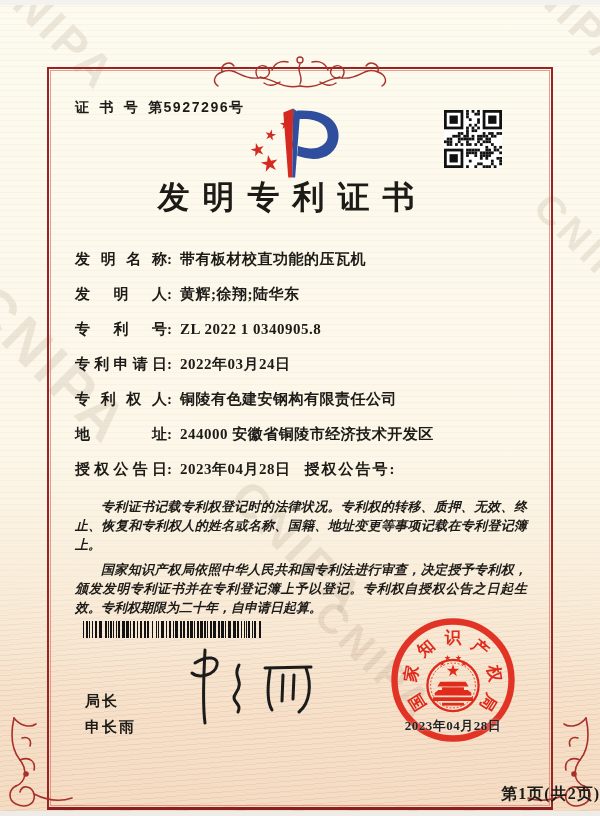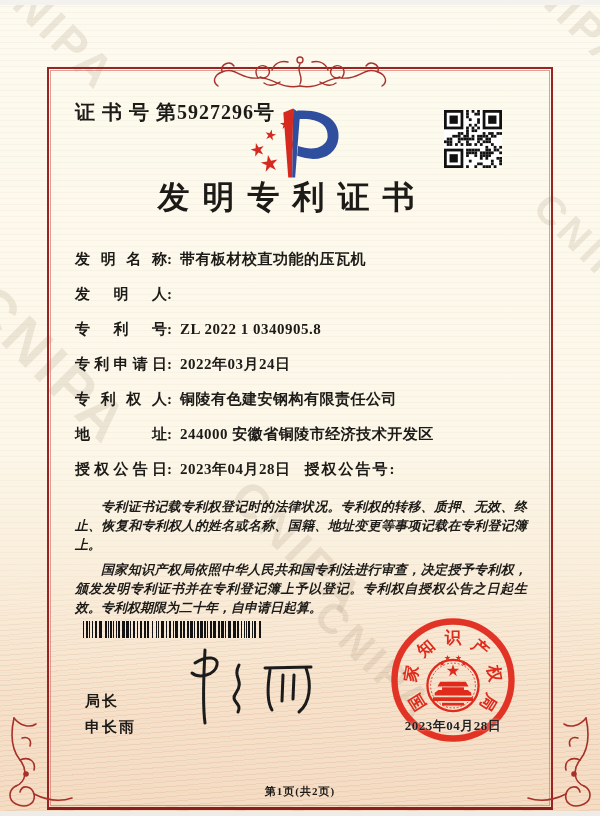--- a/index.html
+++ b/index.html
@@ -13,21 +13,21 @@
        background:repeating-linear-gradient(180deg,rgba(210,190,160,0.10) 0 1px,transparent 1px 6px);}
   .waves-bottom{position:absolute;left:0;right:0;top:560px;bottom:0;pointer-events:none;
        background:repeating-linear-gradient(175deg,rgba(210,145,105,0.16) 0 1px,transparent 1px 5px);
        -webkit-mask-image:linear-gradient(180deg,transparent,#000 45%);
        mask-image:linear-gradient(180deg,transparent,#000 45%);}
   .frame{position:absolute;left:47px;top:67px;width:506px;height:743px;
        border:2px solid #9b2423;border-bottom:3px solid #8b1f1f;box-sizing:border-box;}
   .frame-inner{position:absolute;inset:1px;border:1px solid rgba(205,130,120,0.75);pointer-events:none;}
   .wm{position:absolute;font-family:"Liberation Sans","DejaVu Sans",sans-serif;font-weight:700;
        color:rgba(140,122,92,0.15);transform:rotate(45deg);letter-spacing:4px;pointer-events:none;white-space:nowrap;}
-  .cert-no{position:absolute;left:75px;top:99px;font-size:20px;font-weight:600;letter-spacing:1px;}
+  .cert-no{position:absolute;left:75px;top:99px;font-size:14px;font-weight:600;letter-spacing:1px;font-family:Liberation Mono, monospace;}
   .logo{position:absolute;left:240px;top:104px;width:128px;height:86px;}
   .qr{position:absolute;left:444px;top:110px;width:58px;height:58px;}
   .title{position:absolute;left:0;top:176px;width:572px;text-align:center;
        font-size:32px;font-weight:700;letter-spacing:13px;text-indent:13px;}
   .rows{position:absolute;left:75px;top:248px;width:460px;}
   .row{height:35px;line-height:22px;font-size:15px;font-weight:600;display:flex;align-items:flex-start;}
   .flabel{display:inline-block;width:92px;text-align:justify;text-align-last:justify;flex:0 0 92px;}
   .colon{margin-right:8px;}
   .fvalue{letter-spacing:0.5px;}
   .grant-group{display:flex;margin-left:14px;}
@@ -37,21 +37,21 @@
   .paras p{margin:0 0 6px 0;text-indent:2em;}
   .barcode{position:absolute;left:83px;top:621px;width:181px;height:17px;}
   .signer{position:absolute;left:85px;font-family:"Liberation Sans","DejaVu Sans",sans-serif;
        font-size:15px;font-weight:700;letter-spacing:2px;margin-top:24px;}
   .signer-title{top:668px;}
   .signer-name{top:694px;}
   .signature{position:absolute;left:165px;top:645px;width:175px;height:85px;}
   .seal{position:absolute;left:389px;top:616px;width:128px;height:128px;}
   .seal-date{position:absolute;left:383px;top:717px;width:140px;text-align:center;
        font-size:13px;font-weight:700;color:#222;letter-spacing:0.5px;text-shadow:0 0 2px rgba(255,245,235,0.9);}
-  .footer{position:absolute;left:0;top:784px;width:600px;text-align:center;font-size:11px;
+  .footer{position:absolute;left:0;top:784px;width:600px;text-align:right;font-size:16px;
        font-weight:600;letter-spacing:1px;}
   .ornament-top{position:absolute;left:210px;top:50px;width:180px;height:46px;}
   .corner{position:absolute;width:68px;height:92px;top:716px;}
   .corner-left{left:6px;}
   .corner-right{left:526px;transform:scaleX(-1);}
 </style>
 </head>
 <body>
 
 <div class="edge-strip edge-top"></div>
@@ -257,20 +257,21 @@
 
 <div class="rows">
   <div class="row">
     <span class="flabel">发明名称</span>
       <span class="colon">:</span>
       <span class="fvalue">带有板材校直功能的压瓦机</span>
   </div>
   <div class="row">
     <span class="flabel">发明人</span>
       <span class="colon">:</span>
+      <span class="fvalue">黄辉;徐翔;陆华东</span>
   </div>
   <div class="row">
     <span class="flabel">专利号</span>
       <span class="colon">:</span>
       <span class="fvalue">ZL 2022 1 0340905.8</span>
   </div>
   <div class="row">
     <span class="flabel">专利申请日</span>
       <span class="colon">:</span>
       <span class="fvalue">2022年03月24日</span>

